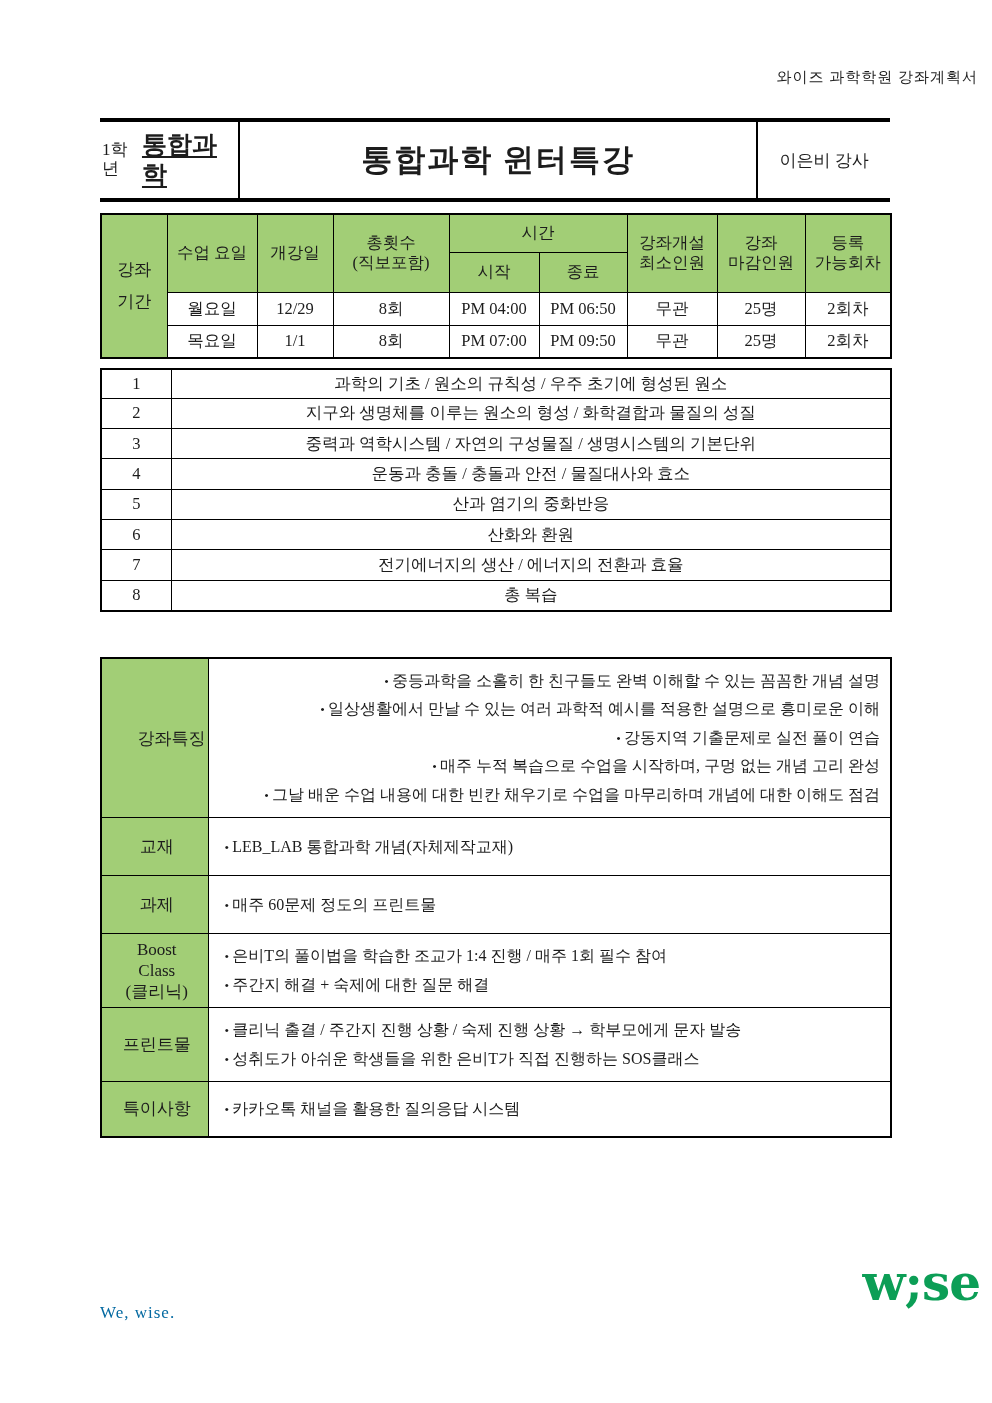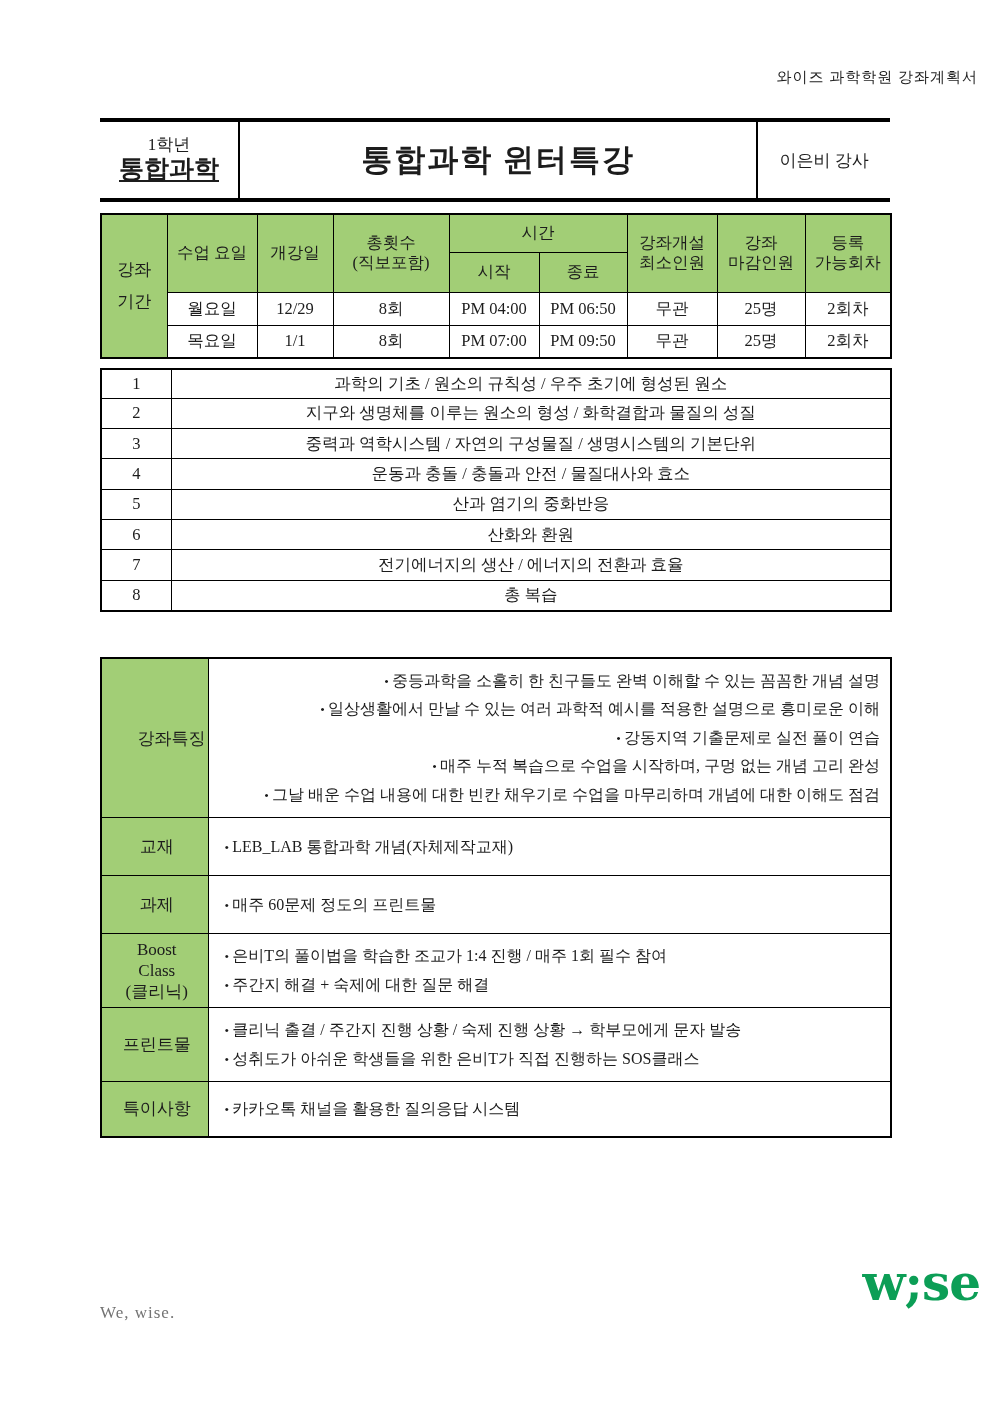--- a/index.html
+++ b/index.html
@@ -18,21 +18,21 @@
 
   .top-note{position:absolute;top:68px;right:2px;font-size:15px;letter-spacing:1px;}
 
   
   .title-table{
     position:absolute;top:118px;left:0;width:790px;height:84px;
     border-top:4px solid var(--line);border-bottom:4px solid var(--line);
     display:grid;grid-template-columns:140px 1fr 132px;
   }
   .tt-cell{display:flex;align-items:center;justify-content:center;}
-  .tt-left{flex-direction:column;border-right:2px solid var(--line);padding:6px 2px;}
+  .tt-left{flex-direction:row;border-right:2px solid var(--line);padding:6px 2px;}
   .grade{font-size:17px;line-height:1.1;}
   .subject{font-size:25px;font-weight:bold;text-decoration:underline;text-underline-offset:3px;line-height:1.2;}
   .tt-center{font-size:31px;font-weight:bold;letter-spacing:2px;border-right:2px solid var(--line);}
   .tt-right{font-size:17px;}
 
   
   table{border-collapse:collapse;table-layout:fixed;width:790px;}
   td{border:1px solid var(--line);text-align:center;vertical-align:middle;font-size:16.5px;padding:1px 2px;}
   .green{background:var(--green);}
 
@@ -70,21 +70,21 @@
   .info-table tr:nth-child(4) td{height:74px;margin-left:19px;}
   .info-table tr:nth-child(5) td{height:63px;}
   .info-table tr:nth-child(6) td{height:55px;}
   .info-label{font-size:17px;line-height:1.25;padding-left:6px;}
   .bullet-cell{text-align:left;padding:8px 10px 8px 16px;}
   .bullet-cell ul{list-style:none;}
   .bullet-cell li{font-size:16px;line-height:1.78;padding-left:14px;text-indent:-14px;}
   .bullet-cell li::before{content:"\2022\00a0";font-size:13px;}
 
   
-  .footer-text{position:absolute;left:0;top:1303px;font-size:17px;color:#737373;letter-spacing:1px;}
+  .footer-text{position:absolute;left:0;top:1303px;font-size:17px;color:#0369a1;letter-spacing:1px;}
   .logo{
     position:absolute;right:0;top:1258px;
     font-family:"DejaVu Serif","Liberation Serif",serif;
     font-weight:bold;font-size:50px;color:var(--logo-green);
     letter-spacing:-1px;line-height:1;
   }
 </style>
 </head>
 <body>
 

